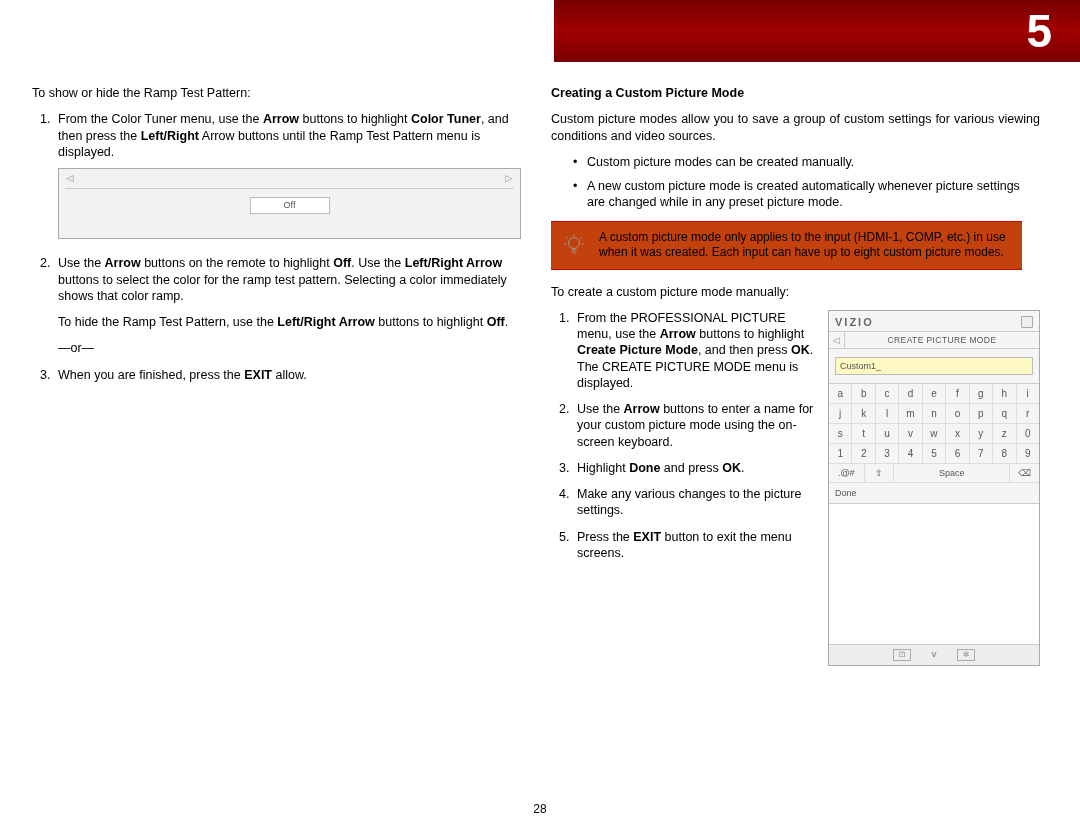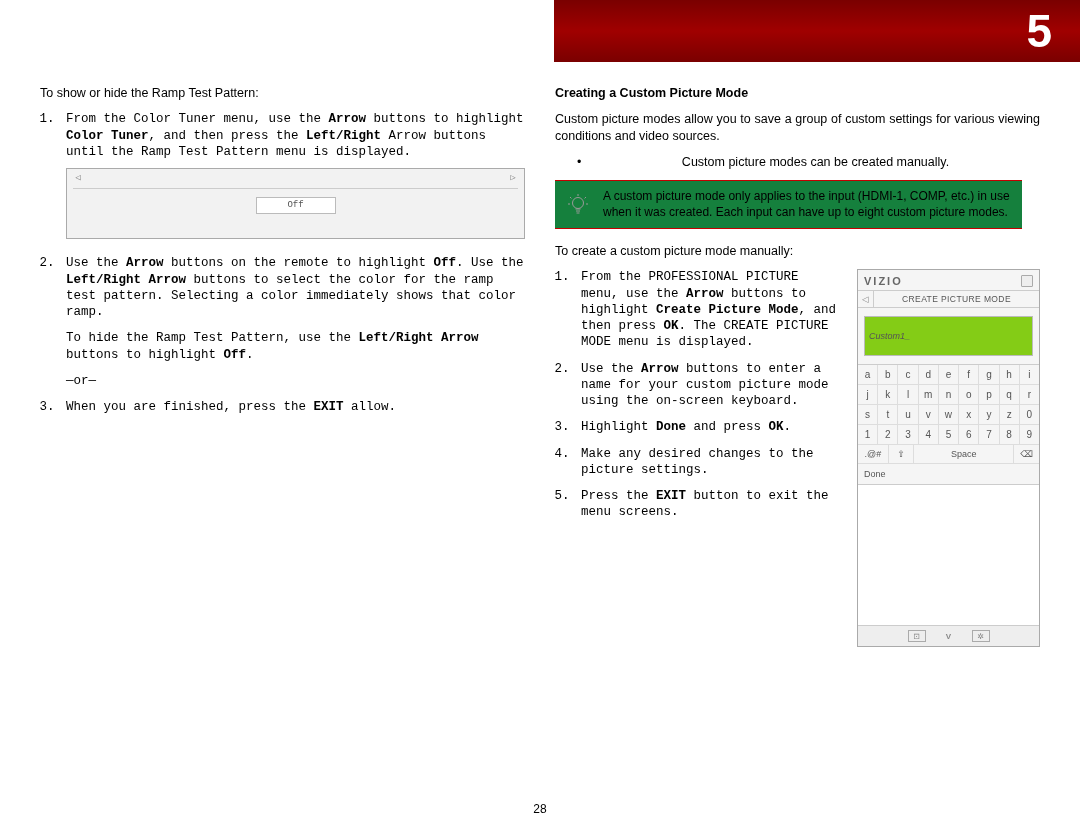--- a/index.html
+++ b/index.html
@@ -22,30 +22,30 @@
     font-size: 46px;
     font-weight: bold;
     font-family: Arial, sans-serif;
     text-align: right;
     padding-right: 28px;
     line-height: 62px;
   }
   .page {
     position: absolute;
     top: 85px;
-    left: 40px;
+    left: 32px;
     right: 40px;
     display: flex;
     gap: 30px;
   }
   .col { flex: 1; min-width: 0; }
   .col p { margin-bottom: 10px; line-height: 1.3; }
   ol { padding-left: 22px; margin-bottom: 10px; }
-  ol li { margin-bottom: 10px; line-height: 1.3; padding-left: 4px; font-family: Liberation Mono, monospace; }
-  ul { list-style: none; padding-left: 22px; margin-bottom: 8px; text-align: center; }
+  ol li { margin-bottom: 10px; line-height: 1.3; padding-left: 4px; }
+  ul { list-style: none; padding-left: 22px; margin-bottom: 8px; }
   ul li { margin-bottom: 8px; line-height: 1.3; position: relative; padding-left: 14px; }
   ul li::before { content: "•"; position: absolute; left: 0; }
   b, strong { font-weight: bold; }
   .bold-head { font-weight: bold; margin-bottom: 6px; }
 
   
   .ramp-widget {
     border: 1px solid #aaa;
     background: #f2f2f2;
     margin: 8px 0 16px 0;
@@ -68,21 +68,21 @@
   .ramp-off {
     width: 80px; margin: 0 auto;
     border: 1px solid #bbb;
     text-align: center;
     padding: 2px 0;
     background: #fff;
   }
 
   
   .tip-box {
-    background: #15803d;
+    background: #c2410c;
     border-top: 1px solid #c40000;
     border-bottom: 1px solid #c40000;
     display: flex;
     gap: 12px;
     padding: 8px 10px;
     margin: 10px 18px 14px 0;
     font-size: 12px;
     line-height: 1.3;
   }
   .bulb {
@@ -90,21 +90,21 @@
     display: flex;
     align-items: center;
     justify-content: center;
   }
   .bulb svg { width: 24px; height: 24px; }
 
   
   .create-row { display: flex; gap: 14px; align-items: flex-start; }
   .create-text { flex: 1; }
   .osd {
-    width: 183px;
+    width: 212px;
     border: 1px solid #aaa;
     background: #f5f5f5;
     font-size: 9px;
     color: #555;
   }
   .osd-header {
     display: flex;
     justify-content: space-between;
     align-items: center;
     padding: 5px 6px 3px 6px;
@@ -127,24 +127,23 @@
     align-items: center;
     font-size: 8.5px;
     letter-spacing: 0.4px;
     border-bottom: 1px solid #ccc;
   }
   .osd-sub .back { width: 16px; text-align: center; border-right: 1px solid #ccc; padding: 3px 0; color:#888; }
   .osd-sub .sub-label { flex: 1; text-align: center; padding: 3px 0; }
   .osd-input {
     margin: 8px 6px;
     border: 1px solid #bbb;
-    background: #84cc16;
-    padding: 14px 4px;
-    font-size: 9px;
-    font-style: italic;
+    background: #fef9c3;
+    padding: 3px 4px;
+    font-size: 9px;
   }
   .kbd {
     border-top: 1px solid #ccc;
   }
   .kbd-row { display: flex; }
   .kbd-cell {
     flex: 1;
     border-right: 1px solid #ddd;
     border-bottom: 1px solid #ddd;
     text-align: center;
@@ -224,20 +223,21 @@
         <span>When you are finished, press the </span><b>EXIT</b><span> allow.</span>
       </li>
     </ol>
   </div>
 
   <div class="col">
     <p class="bold-head">Creating a Custom Picture Mode</p>
     <p style="text-align:justify;">Custom picture modes allow you to save a group of custom settings for various viewing conditions and video sources.</p>
     <ul>
       <li>Custom picture modes can be created manually.</li>
+      <li>A new custom picture mode is created automatically whenever picture settings are changed while in any preset picture mode.</li>
     </ul>
 
     <div class="tip-box">
       <div class="bulb">
         <svg viewBox="0 0 24 24" fill="none" stroke="#999" stroke-width="1">
           <circle cx="12" cy="10" r="5.5"></circle>
           <path d="M9.5 16 h5 M10 18 h4 M10.5 20 h3"></path>
           <path d="M12 1 v2 M4 4 l1.4 1.4 M20 4 l-1.4 1.4 M2 11 h2 M20 11 h2"></path>
         </svg>
       </div>
@@ -251,21 +251,21 @@
         <ol>
           <li>
             <span>From the PROFESSIONAL PICTURE menu, use the </span><b>Arrow</b><span> buttons to highlight </span><b>Create Picture Mode</b><span>, and then press </span><b>OK</b><span>. The CREATE PICTURE MODE menu is displayed.</span>
           </li>
           <li>
             <span>Use the </span><b>Arrow</b><span> buttons to enter a name for your custom picture mode using the on-screen keyboard.</span>
           </li>
           <li>
             <span>Highlight </span><b>Done</b><span> and press </span><b>OK</b><span>.</span>
           </li>
-          <li>Make any desired changes to the picture settings.</li>
+          <li>Make any various changes to the picture settings.</li>
           <li>
             <span>Press the </span><b>EXIT</b><span> button to exit the menu screens.</span>
           </li>
         </ol>
       </div>
 
       <div class="osd">
         <div class="osd-header">
           <span class="osd-brand">VIZIO</span>
           <span class="osd-home"></span>

